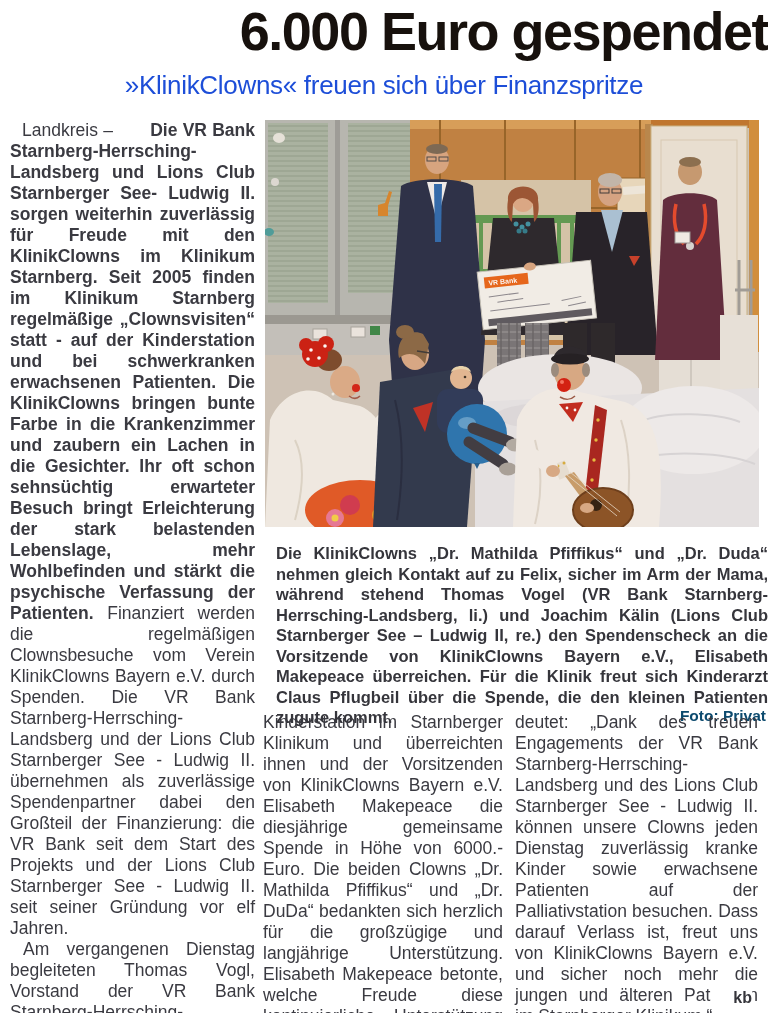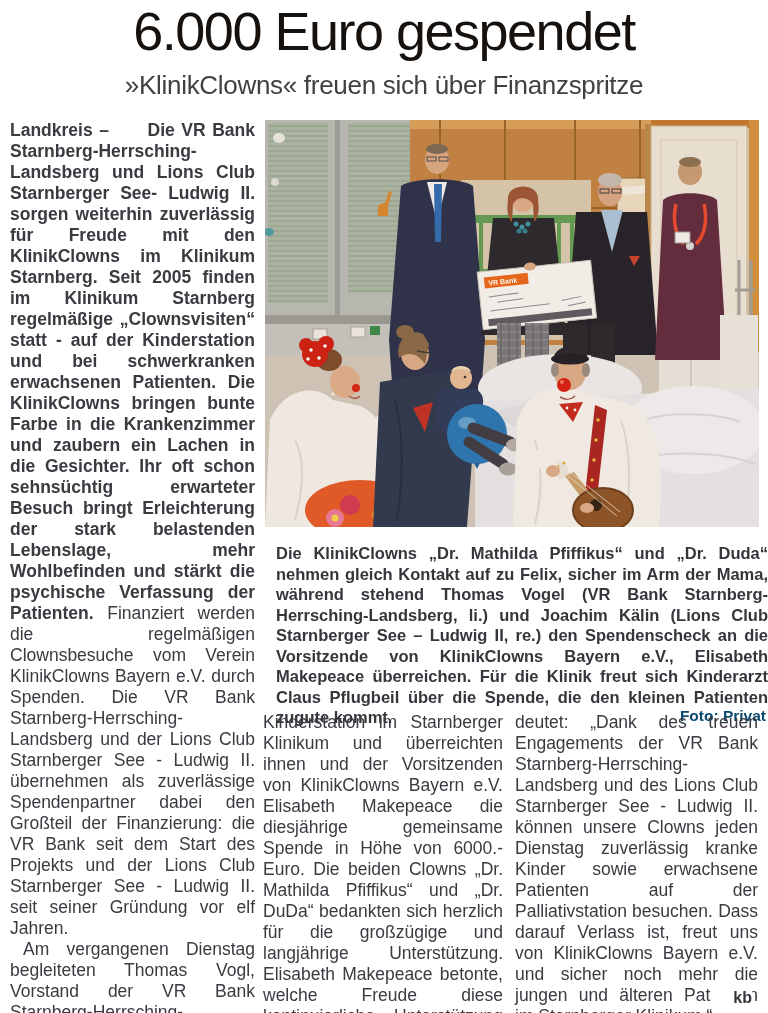--- a/index.html
+++ b/index.html
@@ -4,43 +4,43 @@
 <style>
   html,body{margin:0;padding:0;}
   body{
     width:768px;height:1013px;position:relative;overflow:hidden;
     background:#ffffff;
     font-family:"Liberation Sans","DejaVu Sans",sans-serif;
     color:#3a3a41;
   }
   .headline{
     position:absolute;top:0px;left:0;width:768px;margin:0;
-    text-align:center;
-    font-size:54px;line-height:62px;font-weight:400;letter-spacing:-1.5px;
+    text-align:right;
+    font-size:54px;line-height:62px;font-weight:700;letter-spacing:-1.5px;
     color:#17110d;
   }
   .subhead{
     position:absolute;top:70px;left:0;width:768px;margin:0;
     text-align:center;
     font-size:26px;line-height:30px;font-weight:400;letter-spacing:-0.3px;
-    color:#404040;
+    color:#1d4ed8;
   }
   .col{
     position:absolute;
     font-size:17.5px;line-height:21px;
     text-align:justify;
     color:#3a3a41;
   }
   .col p{margin:0;}
   .col p.indent{text-indent:13px;}
   .left-col{left:10px;top:120px;width:245px;}
   .mid-col{left:263px;top:712px;width:240px;}
   .right-col{left:515px;top:712px;width:243px;height:296px;}
   .lead{font-weight:700;margin-left:32px;}
-  .dateline{font-weight:700;}
+  .dateline{font-weight:400;margin-left:12px;}
   .photo-wrap{
     position:absolute;left:265px;top:120px;width:494px;height:407px;
     overflow:hidden;background:#cfc8bd;
   }
   .photo-wrap svg{display:block;}
   .caption{
     position:absolute;left:266px;top:533px;width:492px;min-height:164px;
     font-size:16.5px;line-height:20.5px;font-weight:700;
     text-align:justify;color:#35353b;margin:10px;
   }

